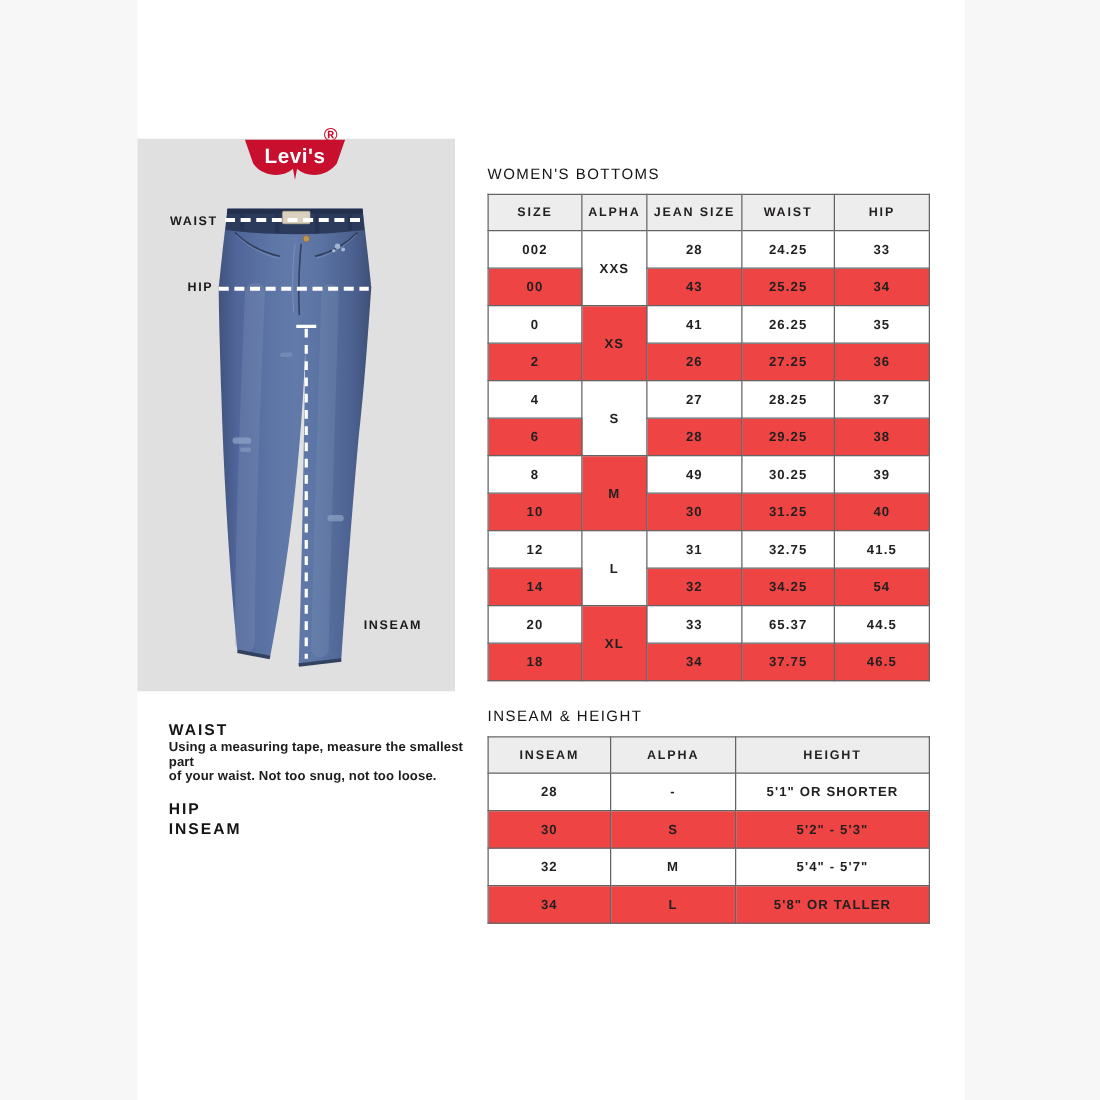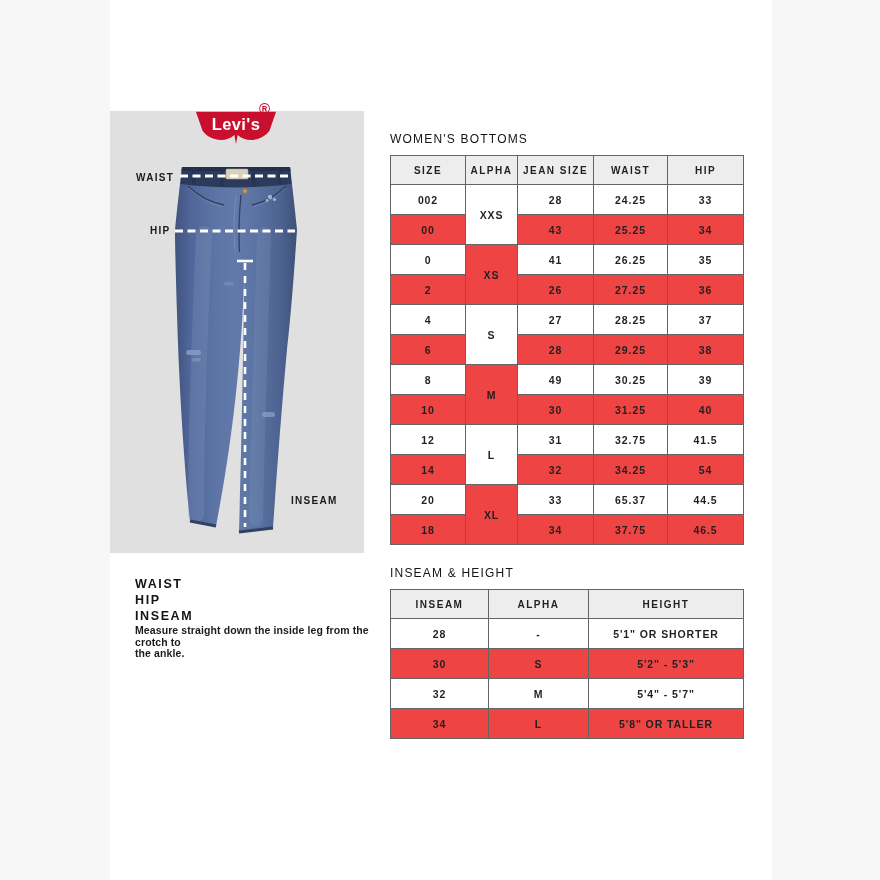--- a/index.html
+++ b/index.html
@@ -154,24 +154,24 @@
       <path d="M 79,99 V 363" stroke="#ffffff" stroke-width="2.6" stroke-dasharray="7 6" fill="none"></path>
     </svg>
 
     <span class="meas-lbl lbl-waist">WAIST</span>
     <span class="meas-lbl lbl-hip">HIP</span>
     <span class="meas-lbl lbl-inseam">INSEAM</span>
   </div>
 
   <div class="guide">
     <h3>WAIST</h3>
+    <p>Using a measuring tape, measure the smallest part
+of your waist. Not too snug, not too loose.</p>
     <h3>HIP</h3>
     <h3>INSEAM</h3>
-    <p>Measure straight down the inside leg from the crotch to
-the ankle.</p>
   </div>
 
   <div class="tbl-title title-bottoms">WOMEN'S BOTTOMS</div>
 
   <table class="sizes bottoms-tbl">
     <colgroup>
         <col style="width:75px">
         <col style="width:52px">
         <col style="width:76px">
         <col style="width:74px">

